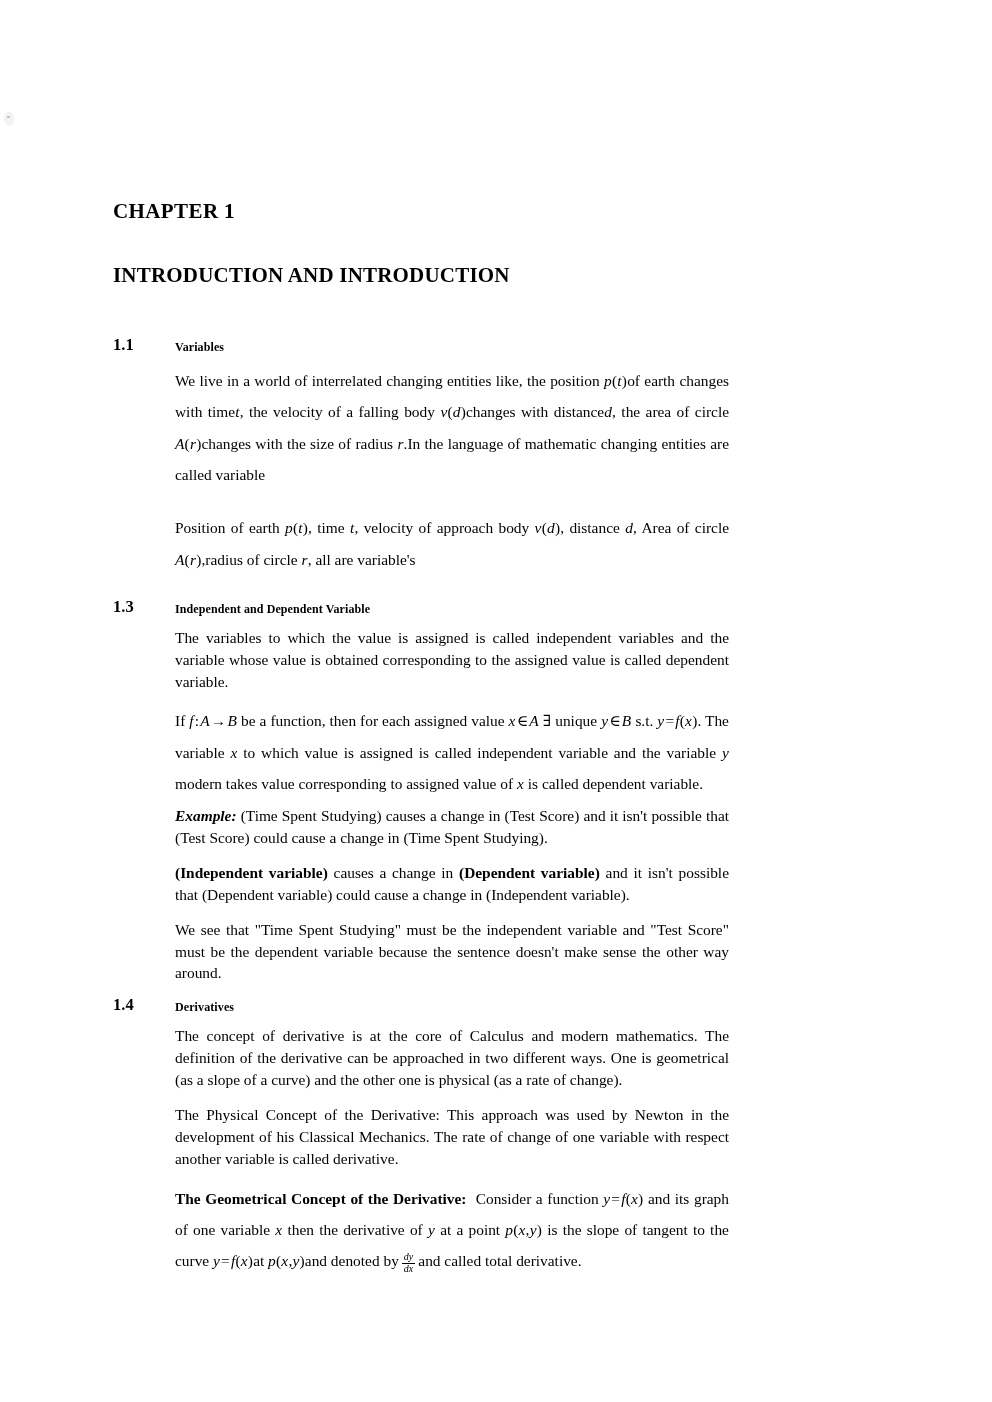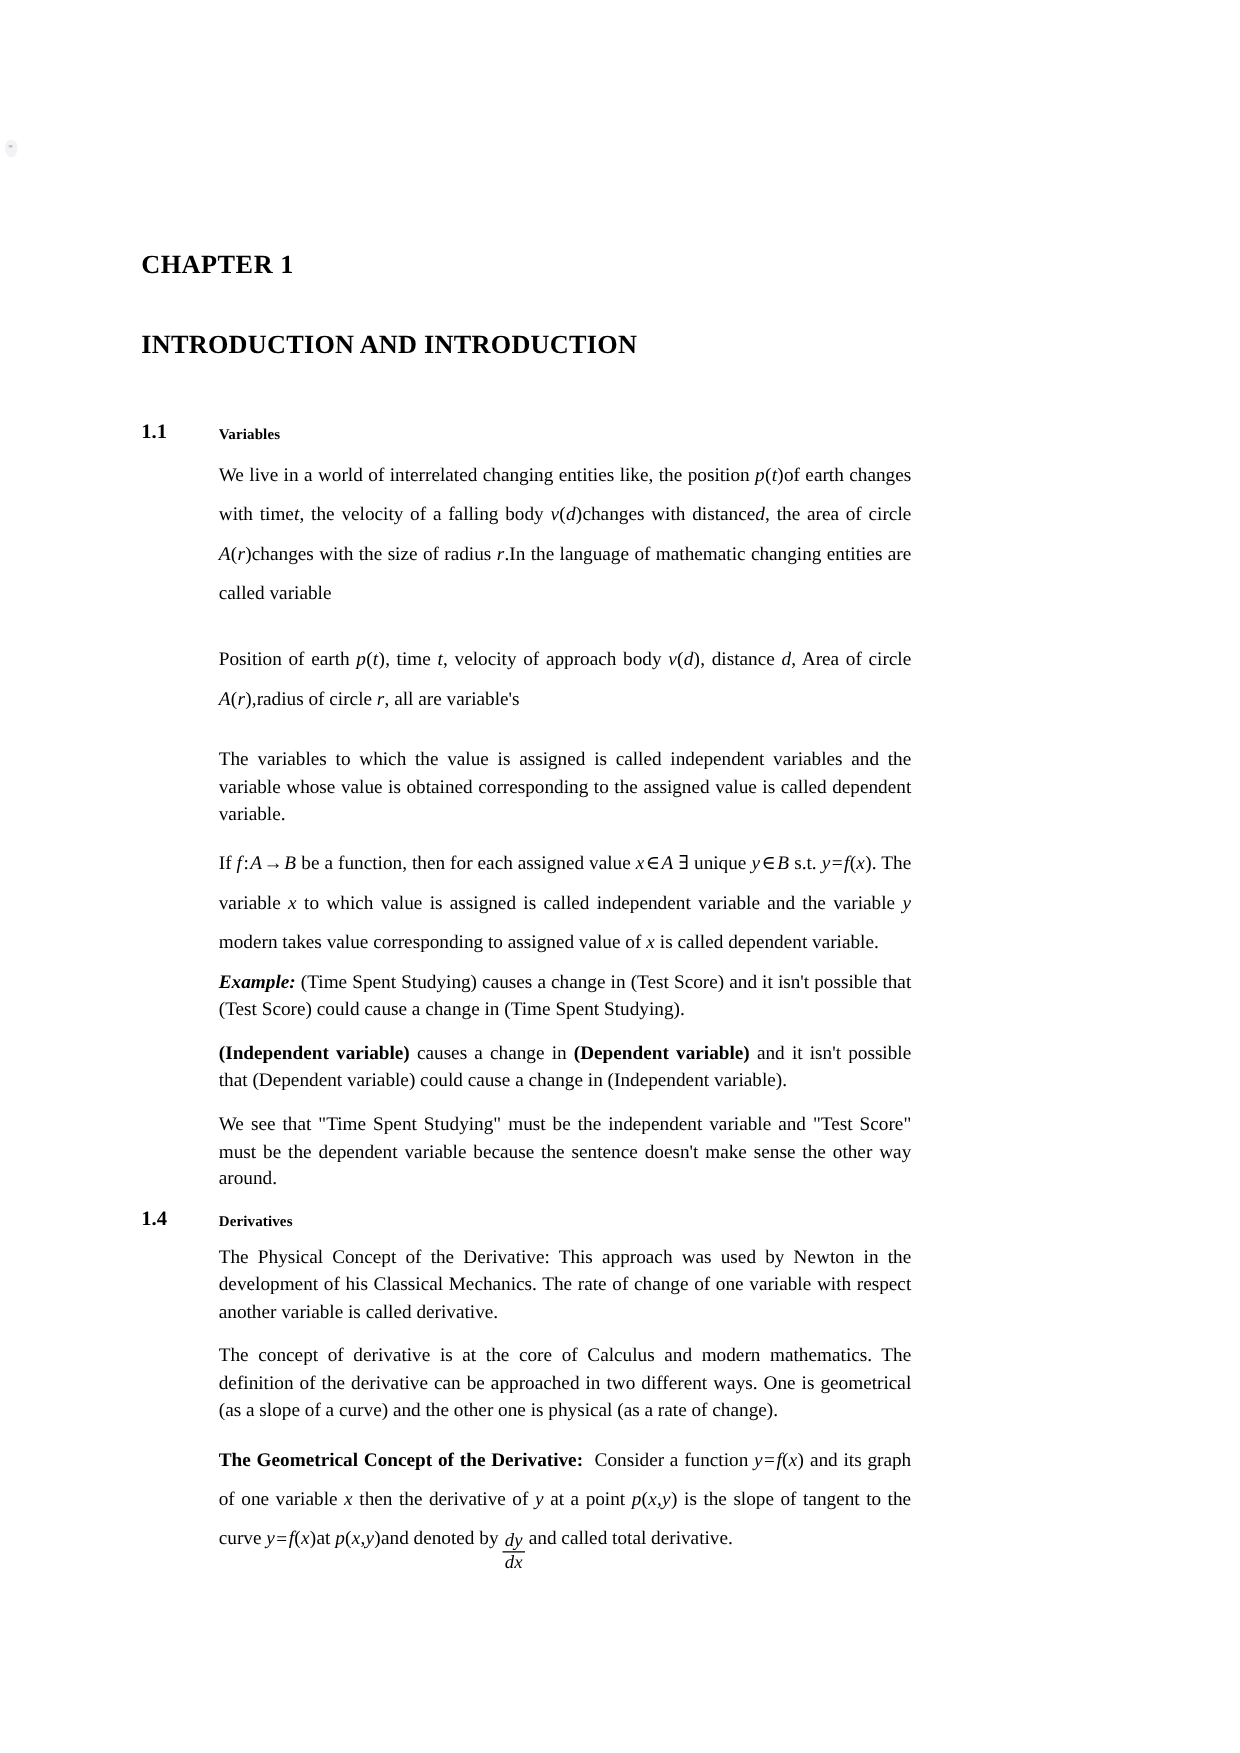--- a/index.html
+++ b/index.html
@@ -122,25 +122,25 @@
 
   b.bd { font-weight: bold; }
   .bi { font-weight: bold; font-style: italic; }
 
   
   .frac {
     display: inline-block;
     vertical-align: -0.58em;
     text-align: left;
     font-style: italic;
-    font-size: 15px;
+    font-size: 10px;
     line-height: 1.08;
     margin: 0 3px;
     position: relative;
-    top: 10px;
+    top: 0;
   }
   .frac .num { display: block; padding: 0 2px; }
   .frac .den { display: block; padding: 0 2px; border-top: 1.3px solid #000; }
 </style>
 </head>
 <body>
 
 <div class="page">
 
   <div class="scan-artifact"></div>
@@ -173,20 +173,24 @@
         <span class="m">t</span><span>, velocity of approach body</span>
         <span class="m"><span>v</span><span class="paren">(</span><span>d</span><span class="paren">)</span></span><span>, distance</span>
         <span class="m">d</span><span>, Area</span>
         <span>of circle</span>
         <span class="m"><span>A</span><span class="paren">(</span><span>r</span><span class="paren">)</span></span><span>,radius of circle</span>
         <span class="m">r</span><span>, all are variable's</span></p>
     </div>
 
     <div class="sec-gap"></div>
 
+    <div class="section-head">
+      <span class="section-num">1.3</span>
+      <span class="section-title">Independent and Dependent Variable</span>
+    </div>
     <div class="body-block">
 
       <p class="para tight">The variables to which the value is assigned is called independent variables and the variable whose value is obtained corresponding to the assigned value is called dependent variable.</p>
 
       <p class="para loose"><span>If</span>
         <span class="m"><span>f</span><span class="op">:</span><span>A</span><span class="op">→</span><span>B</span></span>
         <span>be a function, then for each assigned value</span>
         <span class="m"><span>x</span><span class="op">∈</span><span>A</span></span>
         <span class="m-up">∃</span>
         <span>unique</span>
@@ -214,23 +218,23 @@
     </div>
 
     <div class="sec-gap-sm"></div>
 
     <div class="section-head">
       <span class="section-num">1.4</span>
       <span class="section-title">Derivatives</span>
     </div>
     <div class="body-block">
 
+      <p class="para tight">The concept of derivative is at the core of Calculus and modern mathematics. The definition of the derivative can be approached in two different ways. One is geometrical (as a slope of a curve) and the other one is physical (as a rate of change).</p>
+
       <p class="para tight">The Physical Concept of the Derivative: This approach was used by Newton in the development of his Classical Mechanics. The rate of change of one variable with respect another variable is called derivative.</p>
-
-      <p class="para tight">The concept of derivative is at the core of Calculus and modern mathematics. The definition of the derivative can be approached in two different ways. One is geometrical (as a slope of a curve) and the other one is physical (as a rate of change).</p>
 
       <p class="para loose last"><b class="bd">The Geometrical Concept of the Derivative:</b>
         &nbsp;<span>Consider a function</span>
         <span class="m"><span>y</span><span class="op">=</span><span>f</span><span class="paren">(</span><span>x</span><span class="paren">)</span></span>
         <span>and its graph of one variable</span>
         <span class="m">x</span>
         <span>then the derivative of</span>
         <span class="m">y</span>
         <span>at a point</span>
         <span class="m"><span>p</span><span class="paren">(</span><span>x</span><span class="paren">,</span><span>y</span><span class="paren">)</span></span>

